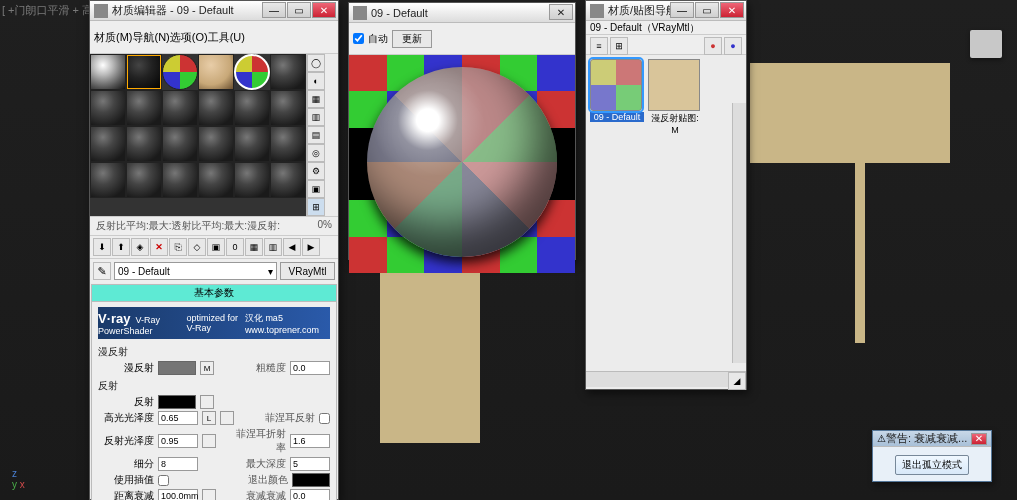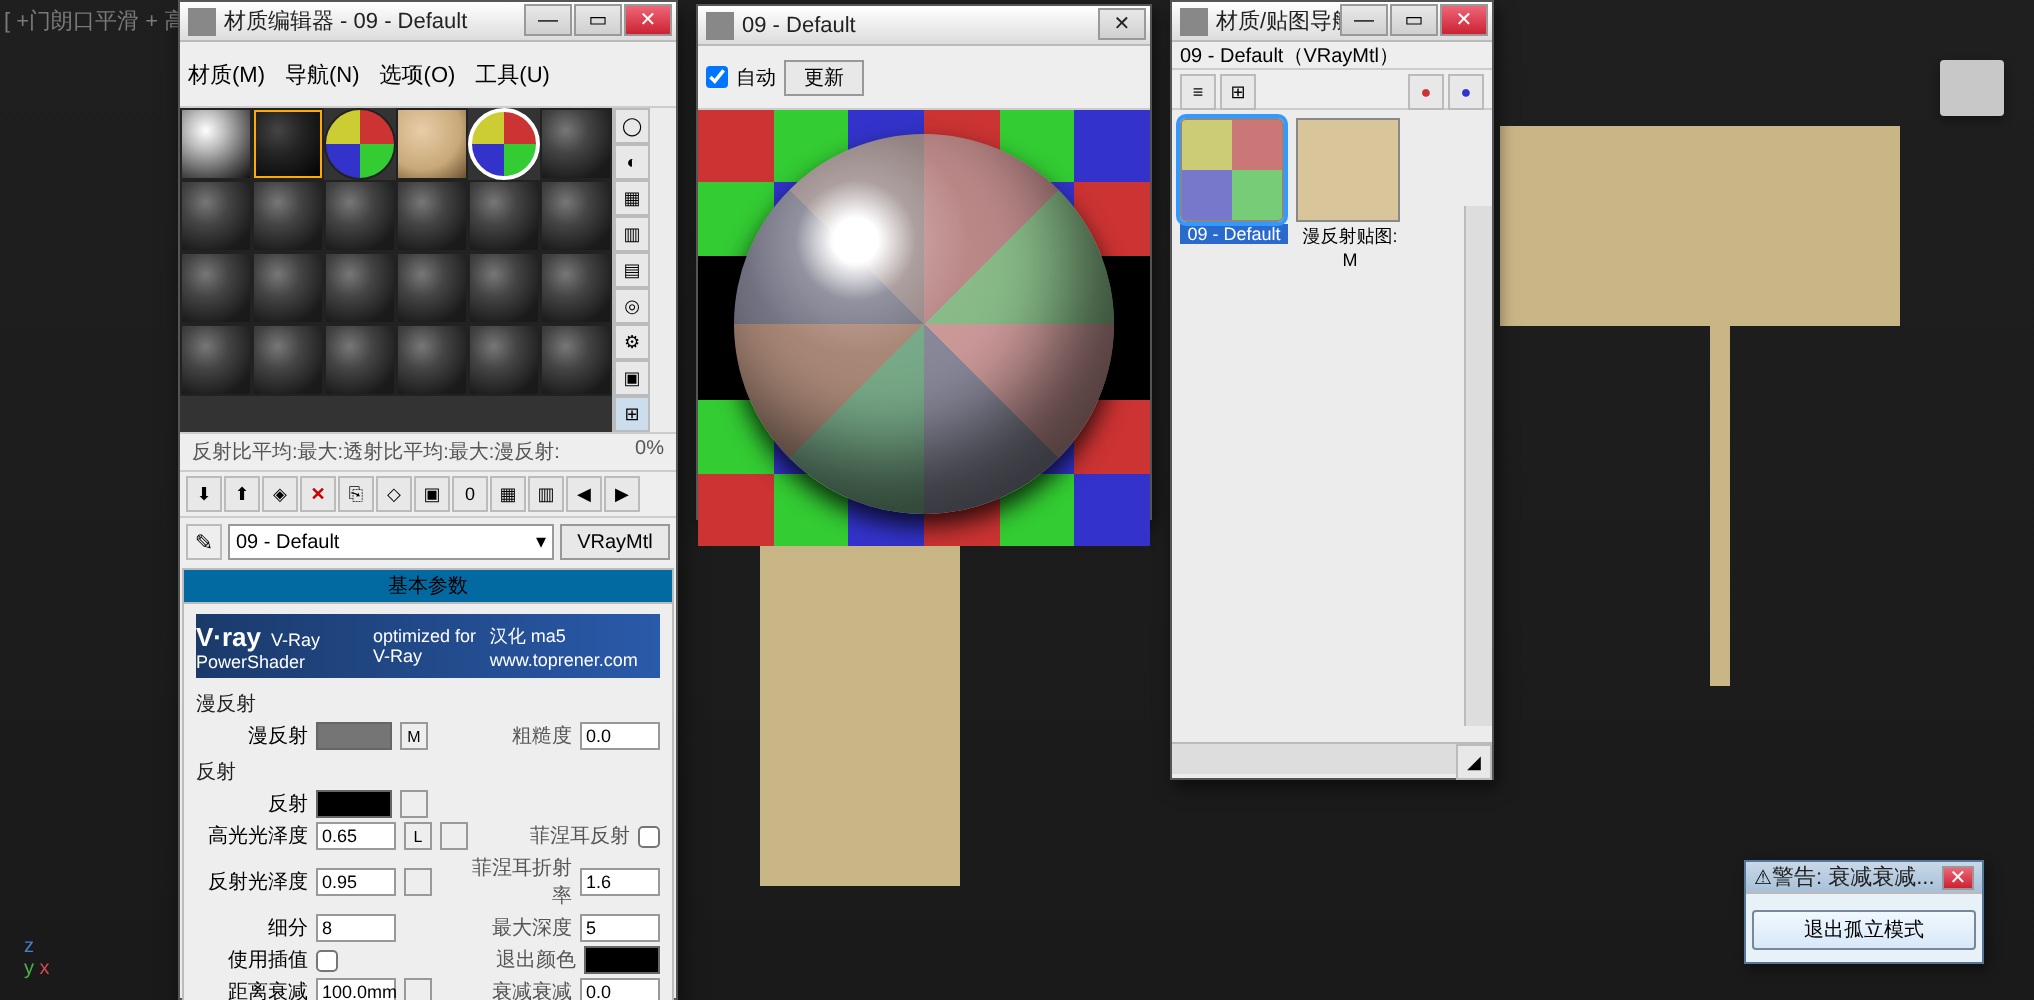--- a/index.html
+++ b/index.html
@@ -20,21 +20,21 @@
 .shape3 { position: absolute; top: 163px; left: 855px; width: 10px; height: 180px; background: #c9b687; }
 
 
 .mat-editor { position: absolute; top: 0; left: 89px; width: 250px; height: 500px; background: #ececec; border: 1px solid #555; box-shadow: 2px 5px 10px rgba(0,0,0,.5); }
 .titlebar { height: 20px; background: linear-gradient(#fff,#dcdcdc); display: flex; align-items: center; padding: 0 4px; border-bottom: 1px solid #bbb; position: relative; }
 .titlebar .icon16 { width: 14px; height: 14px; background: #888; margin-right: 4px; }
 .titlebar .ttl { flex: 1; font-size: 11px; color: #222; white-space: nowrap; overflow: hidden; }
 .winbtns { display: flex; gap: 1px; position: absolute; right: 2px; top: 1px; }
 .winbtn { width: 24px; height: 16px; background: linear-gradient(#e8e8e8,#d0d0d0); border: 1px solid #999; font-size: 10px; display: flex; align-items: center; justify-content: center; cursor: pointer; }
 .winbtn.close { background: linear-gradient(#e67,#c23); color: #fff; }
-.menubar { height: 18px; display: flex; align-items: center; padding: 16px 4px; gap: 10px; background: #eee; border-bottom: 1px solid #ccc; font-size: 11px; }
+.menubar { height: 18px; display: flex; align-items: center; padding: 16px 4px; background: #eee; border-bottom: 1px solid #ccc; font-size: 11px; }
 .menubar span { cursor: pointer; }
 
 
 .slots-area { display: flex; }
 .slots { display: grid; grid-template-columns: repeat(6, 36px); grid-template-rows: repeat(4, 36px); gap: 0; padding: 0; background: #333; }
 .slot { width: 36px; height: 36px; background: radial-gradient(circle at 35% 30%, #777 0%, #444 35%, #1a1a1a 80%); border: 1px solid #222; }
 .slot.sel { outline: 2px solid #fff; outline-offset: -2px; }
 .slot.chrome { background: radial-gradient(circle at 35% 30%, #fff 0%, #bbb 30%, #555 70%, #111 100%); }
 .slot.checker { background: conic-gradient(#c33 0 25%, #3c3 0 50%, #33c 0 75%, #cc3 0 100%); border-radius: 50%; }
 .slot.tan { background: radial-gradient(circle at 35% 30%, #e8cda8 0%, #c8a878 60%, #6a5030 100%); }
@@ -53,21 +53,21 @@
 .toolrow .tbtn.red { color: #c00; font-weight: bold; }
 
 
 .namerow { display: flex; align-items: center; gap: 3px; padding: 3px; background: #eee; }
 .dropper { width: 18px; height: 18px; border: 1px solid #bbb; display: flex; align-items: center; justify-content: center; }
 .namesel { flex: 1; height: 18px; border: 1px solid #999; background: #fff; font-size: 10px; padding: 0 3px; display: flex; align-items: center; justify-content: space-between; }
 .typebtn { width: 55px; height: 18px; border: 1px solid #999; background: #e8e8e8; font-size: 10px; display: flex; align-items: center; justify-content: center; }
 
 
 .rollout { margin: 1px; border: 1px solid #bbb; }
-.roll-hdr { background: #0369a1; text-align: center; padding: 1px; font-size: 10px; border-bottom: 1px solid #bbb; }
+.roll-hdr { background: #5eead4; text-align: center; padding: 1px; font-size: 10px; border-bottom: 1px solid #bbb; }
 .roll-body { padding: 3px 6px; font-size: 10px; background: #eee; }
 .vray-banner { width: 100%; height: 32px; background: linear-gradient(90deg, #1a3a6a, #2a5aaa); color: #fff; display: flex; align-items: center; justify-content: center; font-size: 9px; margin: 2px 0 6px; }
 .vray-banner b { font-size: 13px; }
 .section-lbl { font-size: 10px; color: #222; margin: 4px 0 2px; }
 .param-row { display: flex; align-items: center; gap: 4px; margin: 2px 0; font-size: 10px; }
 .param-row .plbl { width: 56px; text-align: right; }
 .swatch { width: 38px; height: 14px; background: #000; border: 1px solid #666; }
 .swatch.gray { background: #757575; }
 .btnM { width: 14px; height: 14px; border: 1px solid #999; font-size: 8px; display: flex; align-items: center; justify-content: center; }
 .spinner { width: 40px; height: 14px; border: 1px solid #999; background: #fff; font-size: 9px; padding: 0 2px; display: flex; align-items: center; }
@@ -90,21 +90,21 @@
 .thumb { width: 52px; height: 52px; border: 1px solid #888; background: #aaa; }
 .thumb.sel { outline: 2px solid #39f; }
 .thumb-lbl { font-size: 9px; margin-top: 1px; text-align: center; }
 .thumb-wrap { width: 54px; }
 .thumb-lbl.sel { background: #2a6acc; color: #fff; }
 .nav-sb { position: absolute; right: 0; top: 48px; bottom: 8px; width: 14px; background: #ddd; border-left: 1px solid #bbb; }
 
 
 .warn { position: absolute; bottom: 18px; right: 25px; width: 120px; height: 52px; background: #e8f0f8; border: 1px solid #557799; box-shadow: 2px 3px 6px rgba(0,0,0,.4); }
 .warn .titlebar { height: 16px; background: linear-gradient(#c8d8e8,#a8c0d8); font-size: 10px; }
-.warn .okbtn { margin: 8px auto; width: 112px; height: 20px; border: 1px solid #789; background: linear-gradient(#f0f8ff,#d8e8f8); display: flex; align-items: center; justify-content: center; font-size: 10px; cursor: pointer; border-radius: 2px; }
+.warn .okbtn { margin: 8px auto; width: 74px; height: 20px; border: 1px solid #789; background: linear-gradient(#f0f8ff,#d8e8f8); display: flex; align-items: center; justify-content: center; font-size: 10px; cursor: pointer; border-radius: 2px; }
 
 input[type=checkbox] { width: 11px; height: 11px; }
 </style>
 </head>
 <body>
 
 <div class="viewport">
   <div class="shape1"></div>
   <div class="shape2"></div>
   <div class="shape3"></div>

